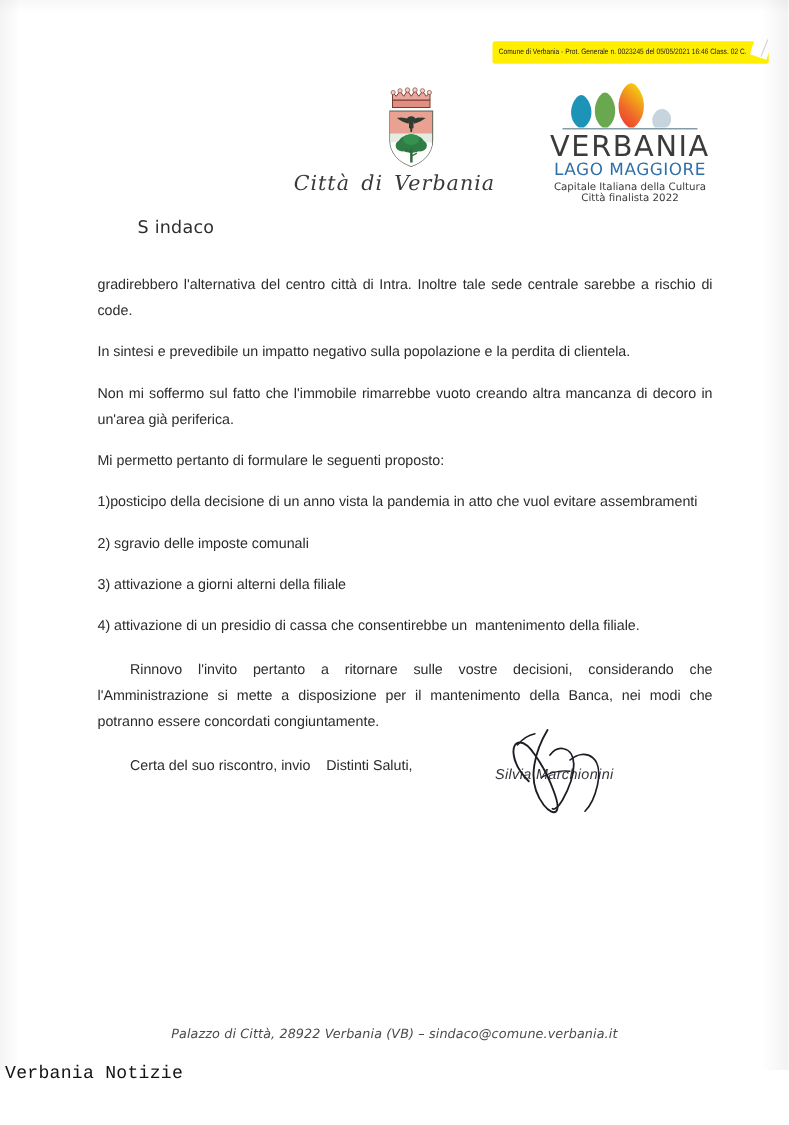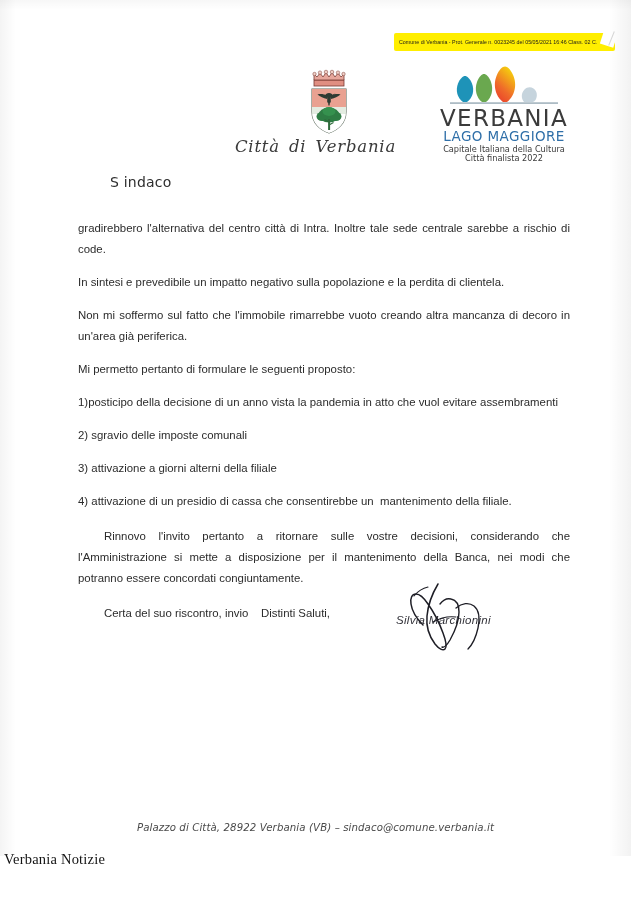--- a/index.html
+++ b/index.html
@@ -231,21 +231,21 @@
     font-size: 10.2px;
     color: #4a4a4a;
     letter-spacing: 0.1px;
   }
 
   
   #site-watermark {
     position: absolute;
     left: 4px;
     top: 851px;
-    font-family: Liberation Serif, serif;
+    font-family: Liberation Mono, monospace;
     font-size: 14.5px;
     color: #131313;
     letter-spacing: 0.2px;
   }
 </style>
 </head>
 <body>
 
 <div id="page-sheet">
 

